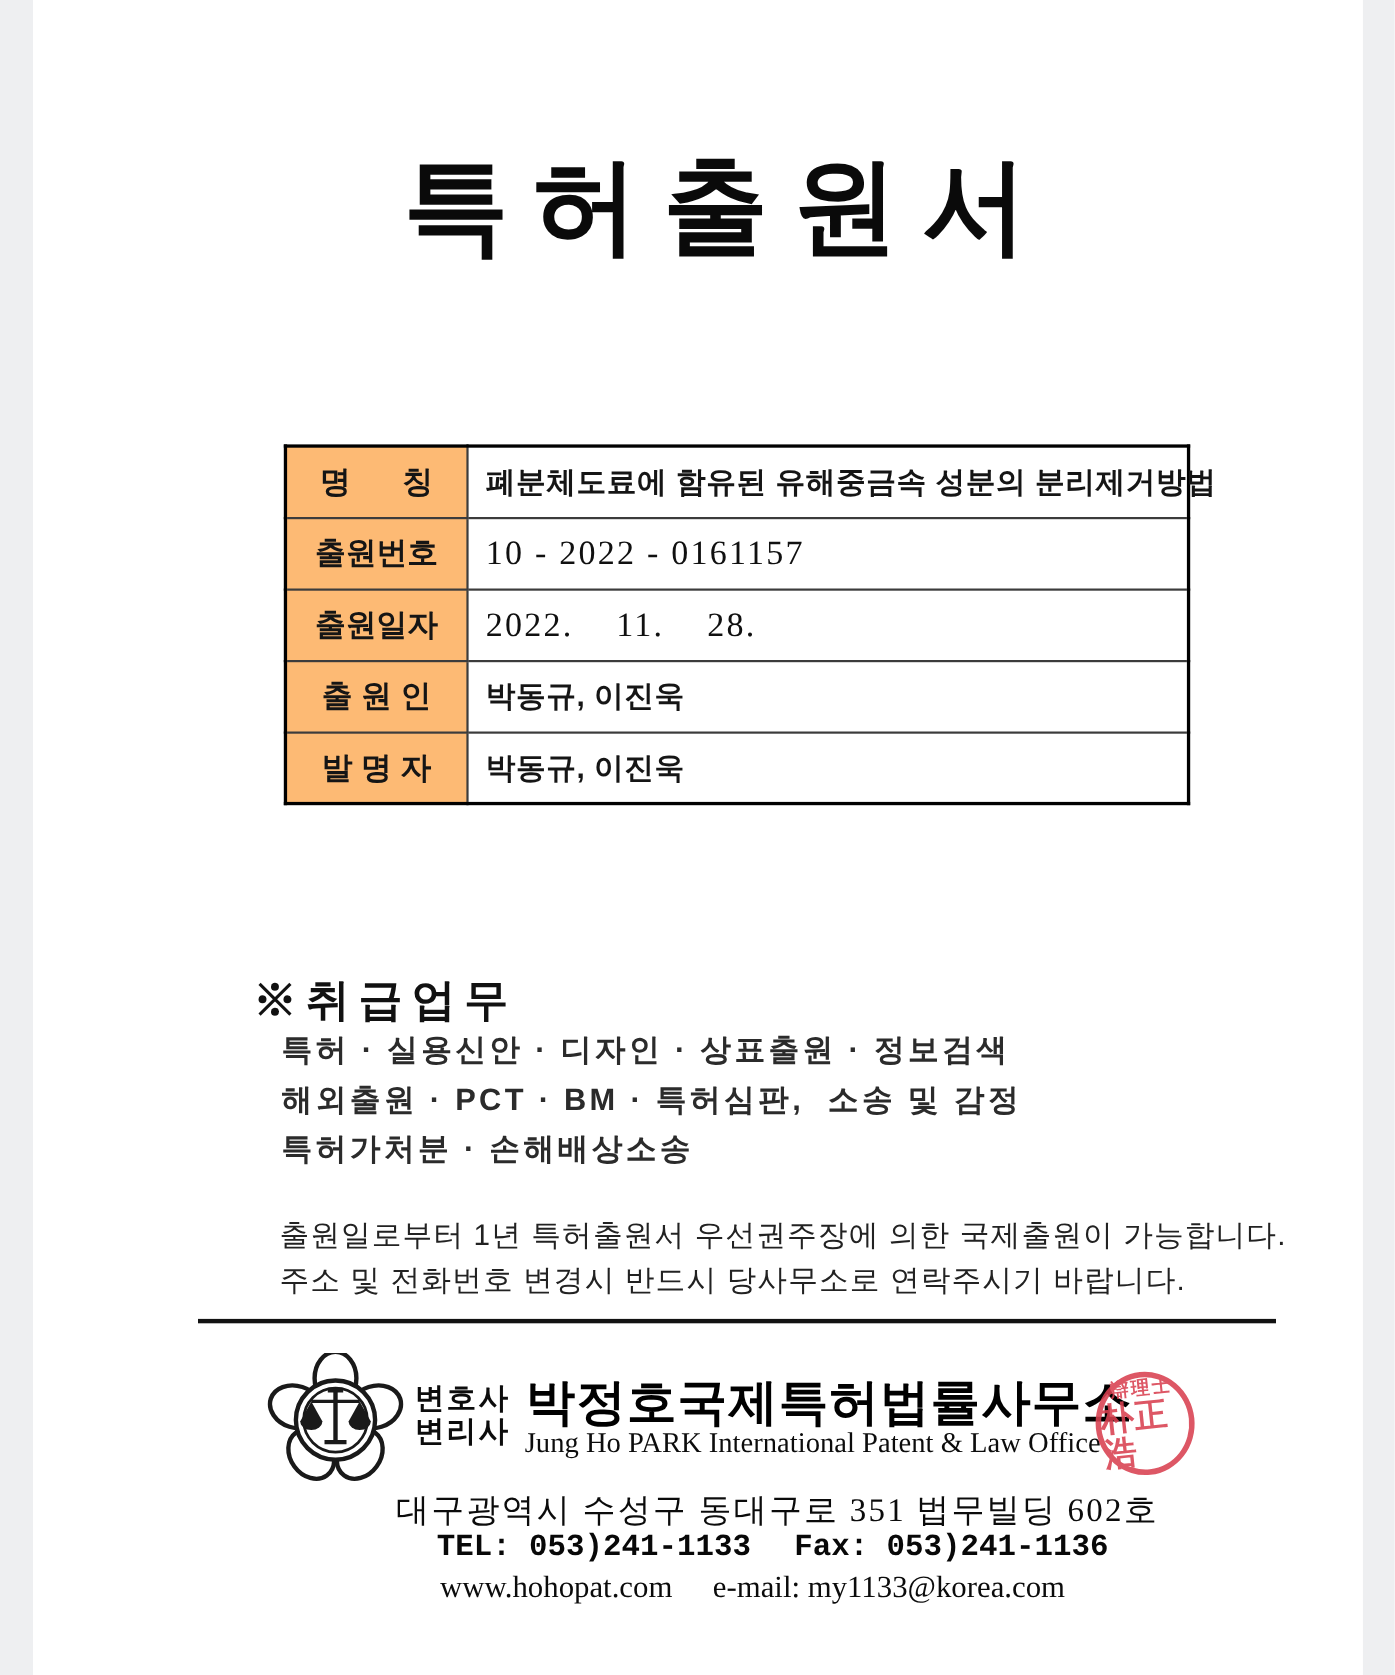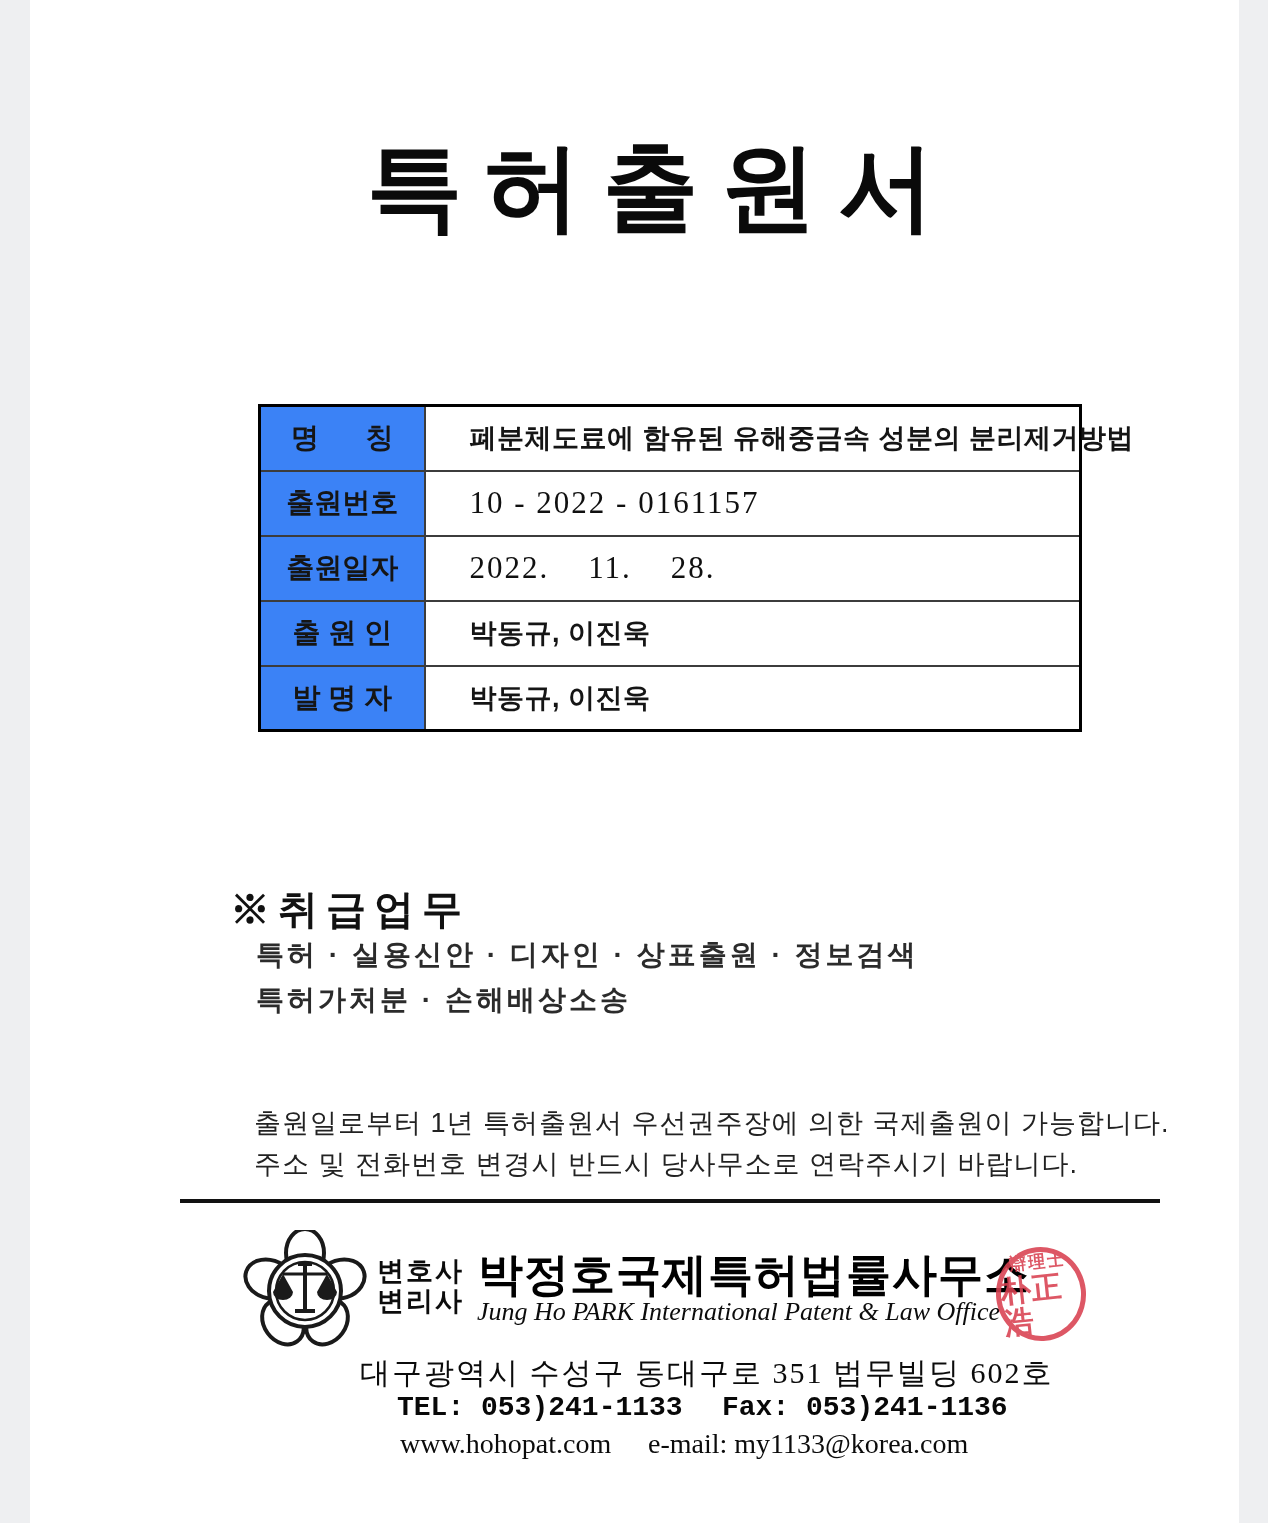--- a/index.html
+++ b/index.html
@@ -28,25 +28,25 @@
   table.info-table {
     position:absolute; left:258px; top:404px; width:824px;
     border-collapse:collapse; table-layout:fixed;
     border:3px solid #000;
   }
   table.info-table th, table.info-table td {
     border:2px solid #3c3c3c; height:65px; white-space:pre;
     vertical-align:middle;
   }
   table.info-table th {
-    width:165px; background:#3b82f6; text-align:center;
+    width:165px; background:#fdba74; text-align:center;
     font-weight:bold; font-size:28px; color:#151515;
   }
   table.info-table td {
-    padding-left:44px; font-weight:bold; font-size:27px; color:#151515;
+    padding-left:16px; font-weight:bold; font-size:27px; color:#151515;
     letter-spacing:0.5px;
   }
   table.info-table td.serif-val {
     font-family:"Liberation Serif", serif; font-weight:normal;
     font-size:31px; letter-spacing:2px; color:#101010;
   }
 
   
   .services-heading {
     position:absolute; left:230px; top:882px;
@@ -80,21 +80,21 @@
     font-size:27px; line-height:30px; color:#0c0c0c; letter-spacing:2px;
   }
   .firm-ko {
     position:absolute; left:478px; top:1245px;
     font-family:"Liberation Serif", serif; font-weight:bold;
     font-size:45px; letter-spacing:1px; color:#000000; white-space:pre;
   }
   .firm-en {
     position:absolute; left:477px; top:1297px;
     font-family:"Liberation Serif", serif;
-    font-size:26px; color:#0c0c0c; white-space:pre;font-style:italic;
+    font-size:26px; color:#0c0c0c; white-space:pre;
   }
   .seal {
     position:absolute; left:996px; top:1247px; width:90px; height:94px;
     border:5px solid #d94050; border-radius:50%;
     color:#d94050; transform:rotate(-6deg);
     display:flex; flex-direction:column; align-items:center; justify-content:center;
     font-family:"Liberation Serif", serif; font-weight:bold;
     opacity:0.88;
   }
   .seal .seal-top    { font-size:17px; line-height:20px; letter-spacing:2px; }
@@ -152,20 +152,21 @@
         <th>발 명 자</th>
         <td>박동규, 이진욱</td>
       </tr>
     </tbody>
   </table>
 
   <div class="services-heading">※취급업무</div>
 
   <div class="services-list">
     <div class="svc-item">특허 · 실용신안 · 디자인 · 상표출원 · 정보검색</div>
+    <div class="svc-item">해외출원 · PCT · BM · 특허심판,  소송 및 감정</div>
     <div class="svc-item">특허가처분 · 손해배상소송</div>
   </div>
 
   <div class="notice">
     <div class="notice-line">출원일로부터 1년 특허출원서 우선권주장에 의한 국제출원이 가능합니다.</div>
     <div class="notice-line">주소 및 전화번호 변경시 반드시 당사무소로 연락주시기 바랍니다.</div>
   </div>
 
   <div class="divider"></div>
 

